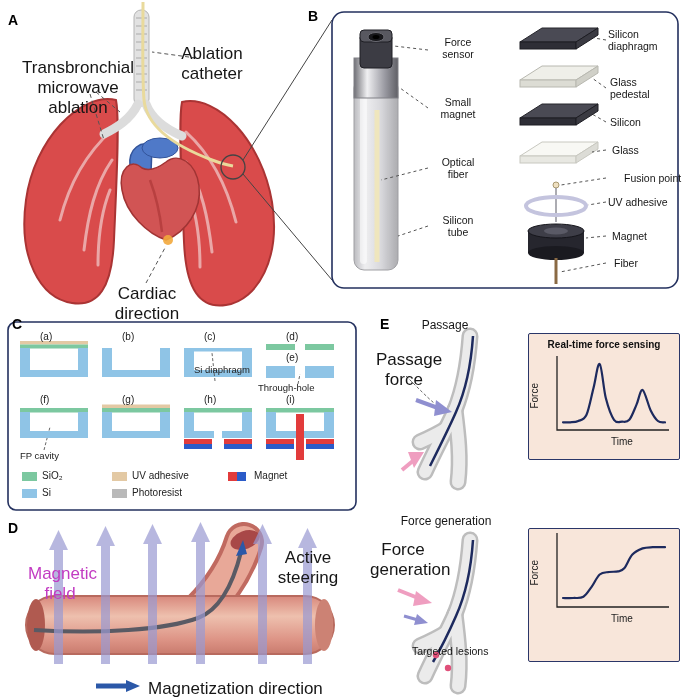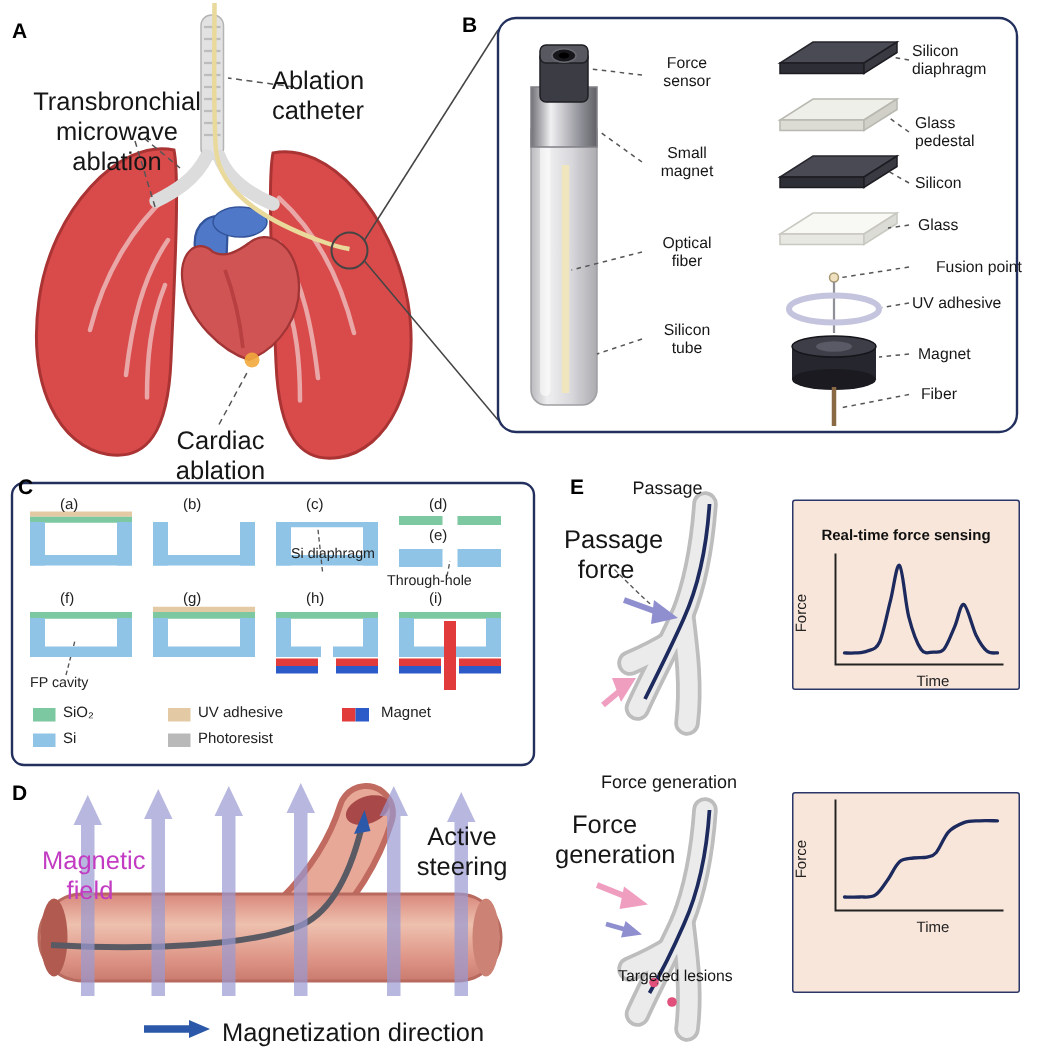--- a/index.html
+++ b/index.html
@@ -10,21 +10,21 @@
   .center{text-align:center}
   .bold{font-weight:normal}
   .sm{font-size:10.5px}
   .plabel{position:absolute;font-weight:bold;font-size:14px;color:#000}
   .steplbl{position:absolute;font-size:10px;color:#222}
   .annlbl{position:absolute;font-size:9.5px;color:#222;white-space:nowrap}
   .leglbl{position:absolute;font-size:10px;color:#222;white-space:nowrap}
   .swatch{position:absolute;width:15px;height:9px;display:block}
   .swatch.half{width:9px}
   .chart{position:absolute;width:152px;border:1.5px solid #2a3668;border-radius:2px}
-  .chart-title{font-weight:bold;font-size:10px;text-align:center;padding:18px 2px 2px;color:#101010}
+  .chart-title{font-weight:bold;font-size:10px;text-align:center;padding:5px 2px 2px;color:#101010}
   .chart-body{display:flex;align-items:center}
   .ylab{writing-mode:vertical-rl;transform:rotate(180deg);font-size:10px;color:#222;width:14px;text-align:center;flex:0 0 14px}
   .xlab{text-align:center;font-size:10px;color:#222;padding-left:36px;margin-top:-4px}
   .axes{fill:none;stroke:#222;stroke-width:1.3}
 </style>
 </head>
 <body>
 
 <div id="fig">
 
@@ -286,21 +286,21 @@
     <polygon points="417,614 428,623 414,625" fill="#8f8fd0"></polygon>
     <line x1="447" y1="650" x2="438" y2="656" stroke="#555" stroke-width="0.9" stroke-dasharray="3,2"></line>
   </g>
 </svg>
 
 <div class="plabel" style="left:8px;top:12px">A</div>
 <div class="lbl center" style="left:16px;top:58px;width:124px">Transbronchial
 microwave ablation</div>
 <div class="lbl center" style="left:176px;top:44px;width:72px">Ablation
 catheter</div>
-<div class="lbl center" style="left:92px;top:284px;width:110px">Cardiac ablation</div>
+<div class="lbl center" style="left:92px;top:284px;width:110px">Cardiac direction</div>
 
 <div class="plabel" style="left:308px;top:8px">B</div>
 <div class="lbl center sm" style="left:426px;top:36px;width:64px">Force
 sensor</div>
 <div class="lbl center sm" style="left:426px;top:96px;width:64px">Small
 magnet</div>
 <div class="lbl center sm" style="left:426px;top:156px;width:64px">Optical
 fiber</div>
 <div class="lbl center sm" style="left:426px;top:214px;width:64px">Silicon
 tube</div>

